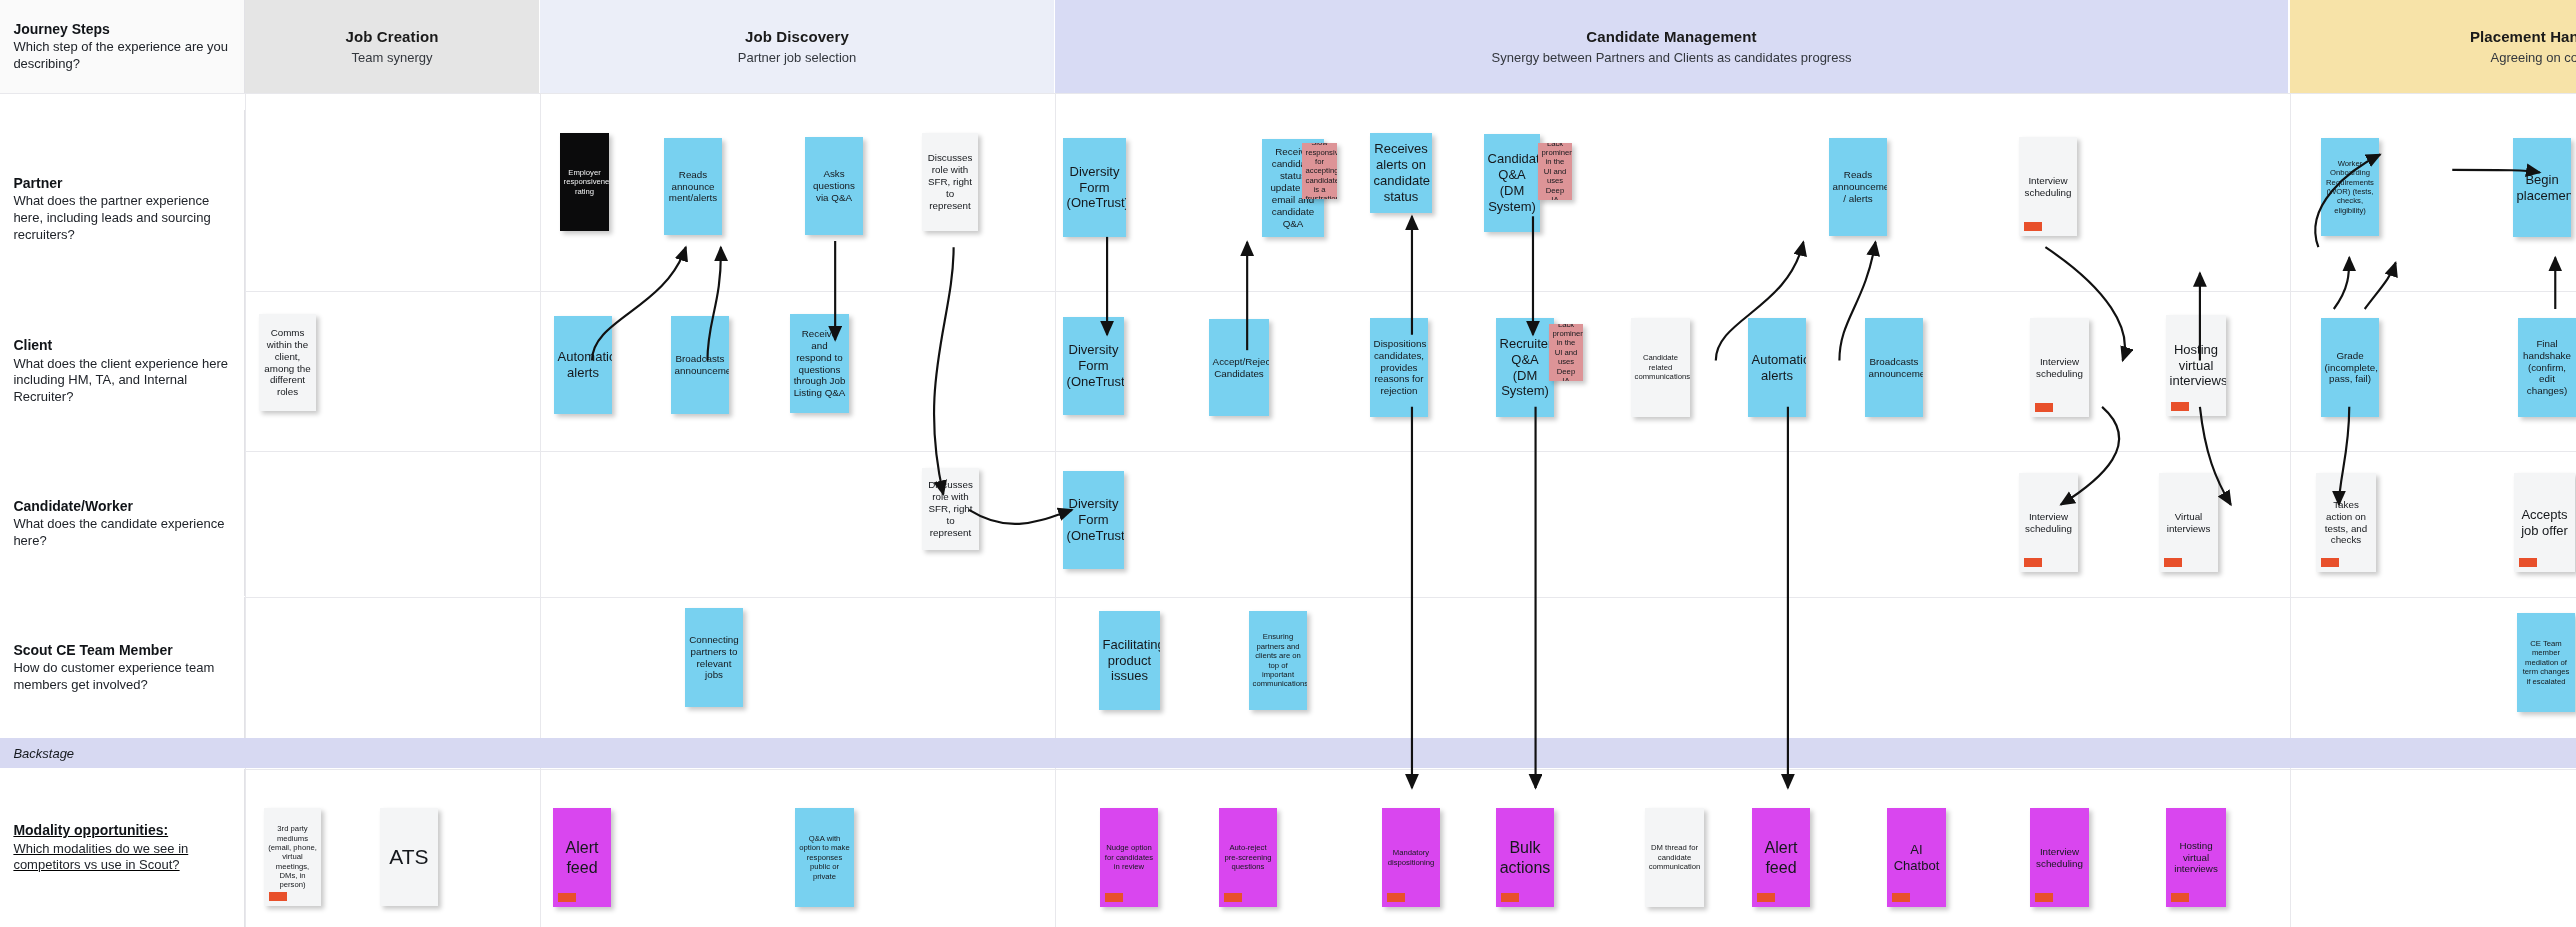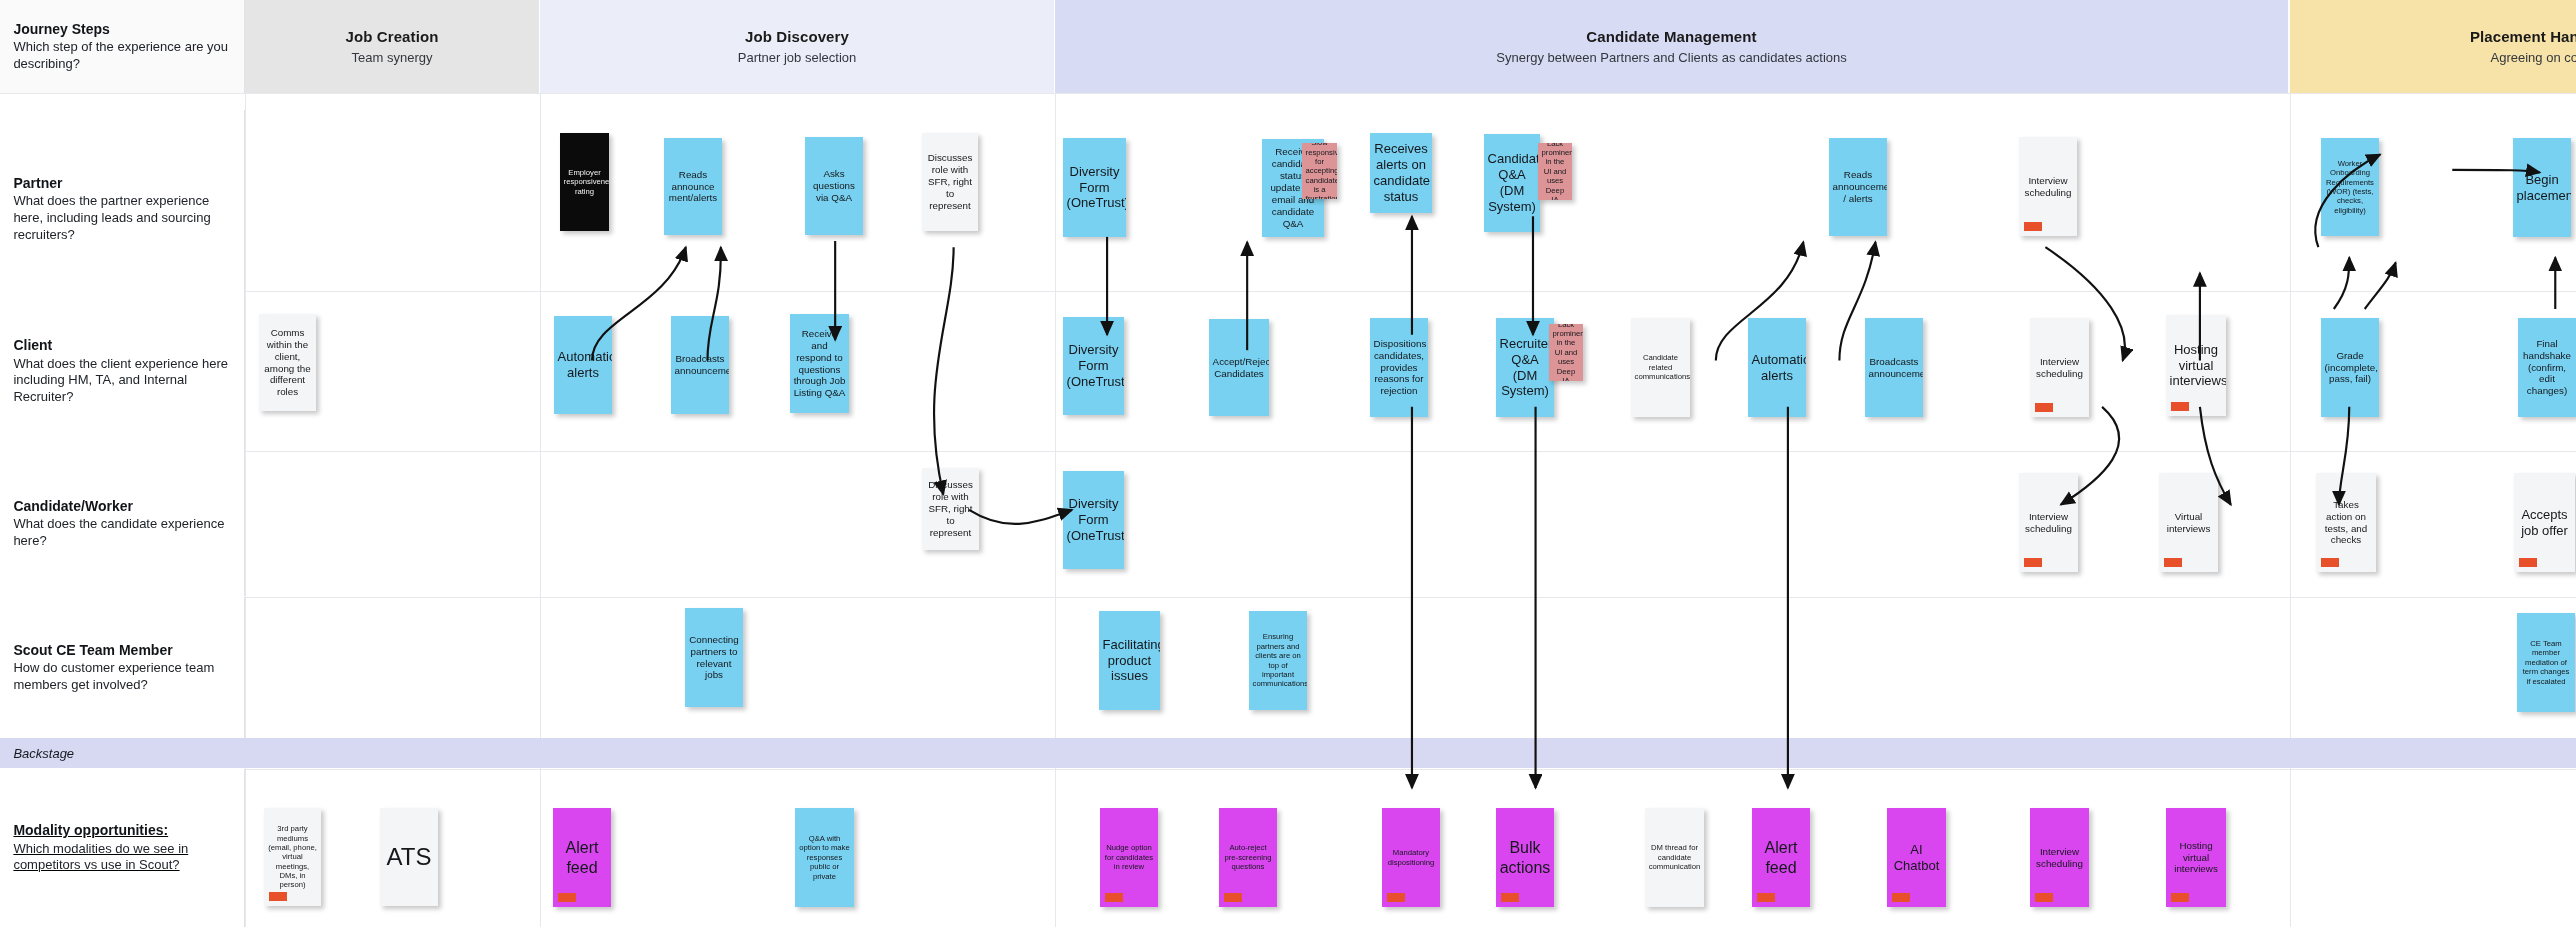--- a/index.html
+++ b/index.html
@@ -154,21 +154,21 @@
     width: 18.5px;
     height: 9.8px;
     background: #e8502b;
     z-index: 31;
   }
 
   .fs-sm  { font-size: 7.7px; }
   .fs-md  { font-size: 9.8px; }
   .fs-lg  { font-size: 13px; }
   .fs-xl  { font-size: 16px; }
-  .fs-xxl { font-size: 24px; }
+  .fs-xxl { font-size: 21px; }
 </style>
 </head>
 <body>
 
 <div id="board">
 
   <div class="hdr-label">
     <div class="rl-title">Journey Steps</div>
     <div class="rl-sub">Which step of the experience are you describing?</div>
   </div>
@@ -176,21 +176,21 @@
   <div class="phase-band" style="left:245px;width:295px;background:#e5e5e5;">
     <div class="ph-title">Job Creation</div>
     <div class="ph-sub">Team synergy</div>
   </div>
   <div class="phase-band" style="left:540px;width:515px;background:#ebeef8;">
     <div class="ph-title">Job Discovery</div>
     <div class="ph-sub">Partner job selection</div>
   </div>
   <div class="phase-band" style="left:1055px;width:1234px;background:#d8dbf4;">
     <div class="ph-title">Candidate Management</div>
-    <div class="ph-sub">Synergy between Partners and Clients as candidates actions</div>
+    <div class="ph-sub">Synergy between Partners and Clients as candidates progress</div>
   </div>
   <div class="phase-band" style="left:2290px;width:522px;background:#f7e3a8;">
     <div class="ph-title">Placement Handshake</div>
     <div class="ph-sub">Agreeing on contract</div>
   </div>
 
   <div class="row-sep" style="top:93px;"></div>
   <div class="row-sep" style="top:291px;"></div>
   <div class="row-sep" style="top:451px;"></div>
   <div class="row-sep" style="top:597px;"></div>

